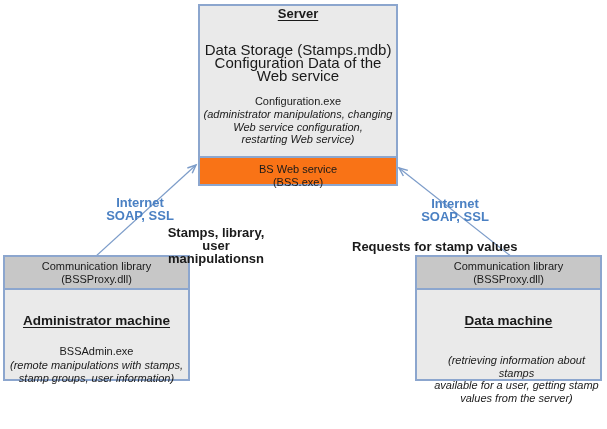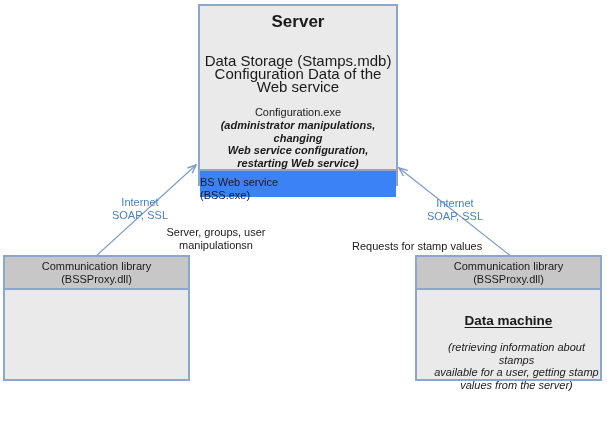--- a/index.html
+++ b/index.html
@@ -33,45 +33,45 @@
     left: 198px; top: 4px;
     width: 200px; height: 182px;
     display: flex;
     flex-direction: column;
   }
   .server-main {
     flex: 1;
     text-align: center;
   }
   .server-title {
-    margin-top: 6px;
-    font-size: 17px;
+    font-size: 13px;
     font-weight: bold;
+    text-decoration: underline;
     text-underline-offset: 2px;
   }
   .server-storage {
     margin-top: 22px;
     font-size: 15px;
     line-height: 13px;
   }
   .server-supervisor {
     margin-top: 13px;
     font-size: 11px;
     line-height: 13px;
   }
   .server-supervisor-note {
     font-size: 11px;
     line-height: 12.5px;
     font-style: italic;
-    font-weight: bold;
   }
   .server-band {
     height: 28px;
     border-top: 2px solid #8CA6CE;
-    background: #3b82f6;
+    background: #f97316;
+    text-align: center;
     font-size: 11px;
     line-height: 13px;
     padding-top: 5px;
   }
 
   
   .machine-box {
     top: 255px;
     width: 187px; height: 126px;
   }
@@ -101,29 +101,30 @@
     font-size: 11px;
     line-height: 13px;
   }
   .machine-note {
     margin-top: 1px;
     font-size: 11px;
     line-height: 12.5px;
     font-style: italic;
   }
   .machine-note.solo {
-    margin-top: 13px;
+    margin-top: 26px;
     padding-left: 16px;
   }
 
   
   .conn-label {
     position: absolute;
-    font-size: 11px;
+    font-size: 13px;
     line-height: 13px;
+    font-weight: bold;
   }
   .protocol-label {
     color: #4A80C3;
     text-align: center;
     width: 74px;
   }
   .protocol-left  { left: 103px; top: 196px; }
   .protocol-right { left: 418px; top: 197px; }
   .flow-left {
     left: 158px; top: 226px;
@@ -159,34 +160,40 @@
 Web service configuration,
 restarting Web service)</div>
     </div>
     <div class="server-band pre">BS Web service
 (BSS.exe)</div>
   </div>
 
   <div class="box machine-box left">
     <div class="machine-header pre">Communication library
 (BSSProxy.dll)</div>
+    <div class="machine-body">
+      <div class="machine-title">Administrator machine</div>
+      <div class="machine-exe">BSSAdmin.exe</div>
+      <div class="machine-note pre">(remote manipulations with stamps,
+stamp groups, user information)</div>
+    </div>
   </div>
 
   <div class="box machine-box right">
     <div class="machine-header pre">Communication library
 (BSSProxy.dll)</div>
     <div class="machine-body">
       <div class="machine-title">Data machine</div>
       <div class="machine-note pre solo">(retrieving information about stamps
 available for a user, getting stamp
 values from the server)</div>
     </div>
   </div>
 
   <div class="conn-label protocol-label protocol-left pre">Internet
 SOAP, SSL</div>
   <div class="conn-label protocol-label protocol-right pre">Internet
 SOAP, SSL</div>
-  <div class="conn-label flow-left pre">Server, groups, user
+  <div class="conn-label flow-left pre">Stamps, library, user
 manipulationsn</div>
   <div class="conn-label flow-right">Requests for stamp values</div>
 
 </div>
 
 </body></html>

